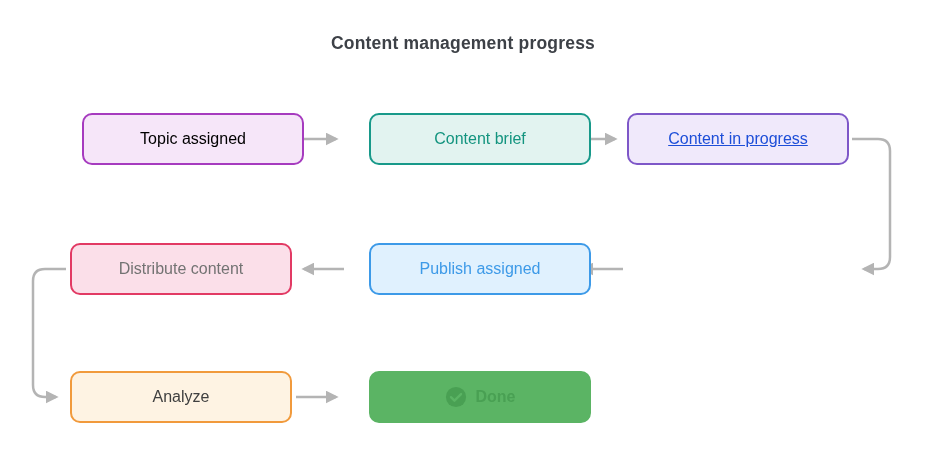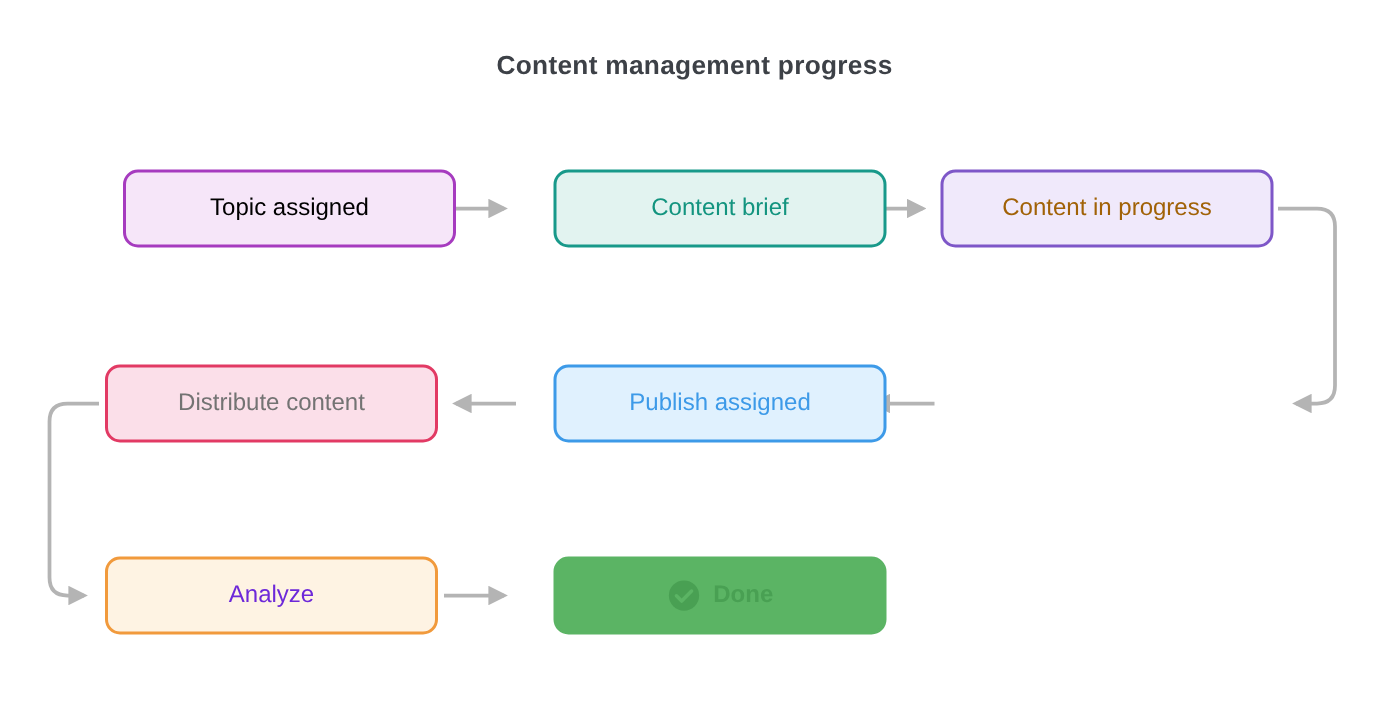--- a/index.html
+++ b/index.html
@@ -52,34 +52,34 @@
   </svg>
 
   <div class="node r1 c1" style="border-color: rgb(166, 59, 191); background: rgb(246, 230, 249); color: #000000; margin-left: 12px;">
     <span class="label">Topic assigned</span>
   </div>
 
   <div class="node r1 c2" style="border-color: rgb(24, 153, 138); background: rgb(226, 243, 240); color: rgb(19, 148, 127);">
     <span class="label">Content brief</span>
   </div>
 
-  <div class="node r1 c3" style="border-color: rgb(126, 87, 200); background: rgb(240, 233, 251); color: #a16207;">
+  <div class="node r1 c3" style="border-color: rgb(126, 87, 200); background: rgb(240, 233, 251); color: #1d4ed8; text-decoration: underline;">
     <span class="label">Content in progress</span>
   </div>
 
   <div class="node r2 c1" style="border-color: rgb(226, 58, 100); background: rgb(251, 223, 233); color: #737373;">
     <span class="label">Distribute content</span>
   </div>
 
   <div class="node r2 c2" style="border-color: rgb(61, 154, 232); background: rgb(224, 241, 254); color: rgb(61, 154, 232);">
     <span class="label">Publish assigned</span>
   </div>
 
 
-  <div class="node r3 c1" style="border-color: rgb(241, 154, 60); background: rgb(254, 243, 227); color: #6d28d9;">
+  <div class="node r3 c1" style="border-color: rgb(241, 154, 60); background: rgb(254, 243, 227); color: #404040;">
     <span class="label">Analyze</span>
   </div>
 
   <div class="node r3 c2" style="border-color: rgb(91, 180, 100); background: rgb(91, 180, 100); color: rgb(73, 160, 83);">
     <svg class="check-icon" viewBox="0 0 24 24">
       <circle cx="12" cy="12" r="11" fill="currentColor"></circle>
       <path d="M6.5 12.2 L10.3 16 L17.5 8.8" fill="none" stroke-width="2.6" stroke-linecap="round" stroke-linejoin="round" stroke="#5bb464"></path>
     </svg>
     <span class="label" style="font-weight:bold;">Done</span>
   </div>

